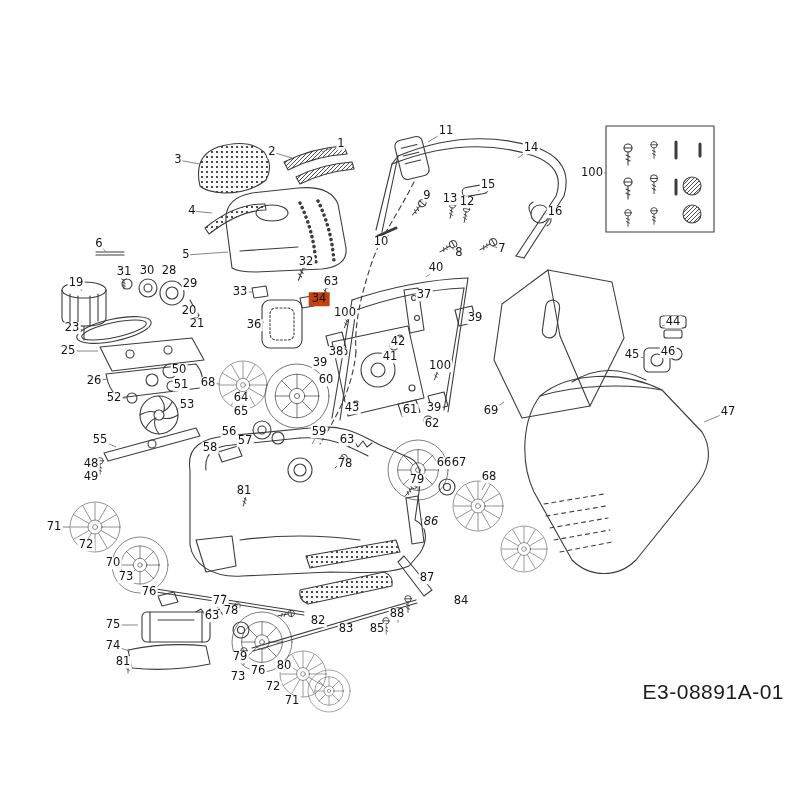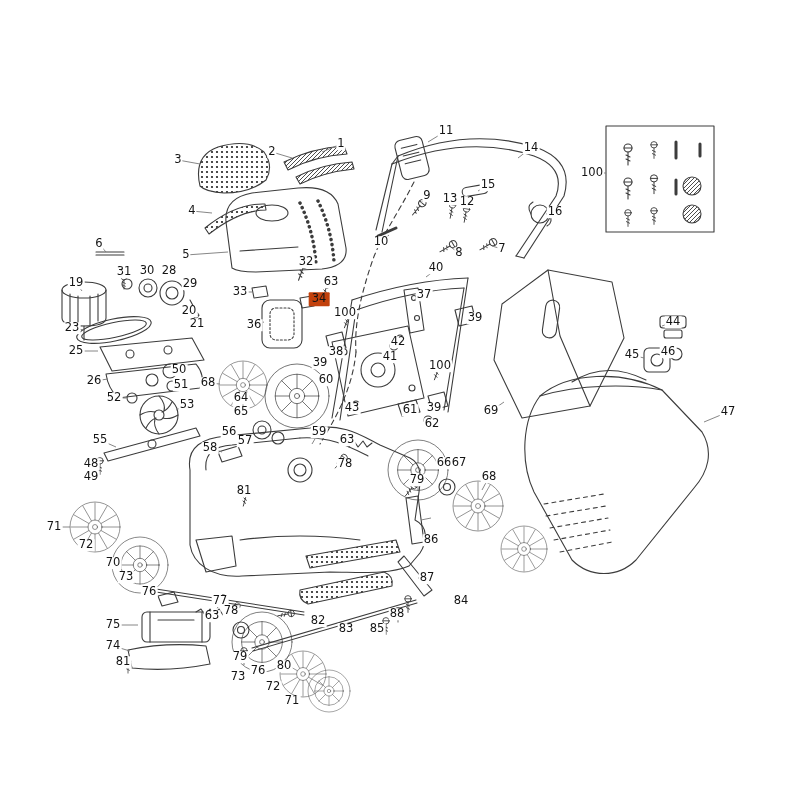--- a/index.html
+++ b/index.html
@@ -380,21 +380,21 @@
       <span class="part-label" style="left: 555px; top: 212px;">16</span>
       <span class="part-label" style="left: 592px; top: 173px;">100</span>
       <span class="part-label" style="left: 76px; top: 283px;">19</span>
       <span class="part-label" style="left: 124px; top: 272px;">31</span>
       <span class="part-label" style="left: 147px; top: 271px;">30</span>
       <span class="part-label" style="left: 169px; top: 271px;">28</span>
       <span class="part-label" style="left: 190px; top: 284px;">29</span>
       <span class="part-label" style="left: 189px; top: 311px;">20</span>
       <span class="part-label" style="left: 197px; top: 324px;">21</span>
       <span class="part-label" style="left: 72px; top: 328px;">23</span>
-      <span class="part-label" style="left: 76px; top: 351px;">25</span>
+      <span class="part-label" style="left: 68px; top: 351px;">25</span>
       <span class="part-label" style="left: 94px; top: 381px;">26</span>
       <span class="part-label" style="left: 179px; top: 370px;">50</span>
       <span class="part-label" style="left: 181px; top: 385px;">51</span>
       <span class="part-label" style="left: 114px; top: 398px;">52</span>
       <span class="part-label" style="left: 187px; top: 405px;">53</span>
       <span class="part-label" style="left: 100px; top: 440px;">55</span>
       <span class="part-label" style="left: 91px; top: 464px;">48</span>
       <span class="part-label" style="left: 91px; top: 477px;">49</span>
       <span class="part-label" style="left: 210px; top: 448px;">58</span>
       <span class="part-label" style="left: 229px; top: 432px;">56</span>
@@ -422,21 +422,21 @@
       <span class="part-label" style="left: 410px; top: 410px;">61</span>
       <span class="part-label" style="left: 432px; top: 424px;">62</span>
       <span class="part-label" style="left: 319px; top: 432px;">59</span>
       <span class="part-label" style="left: 347px; top: 440px;">63</span>
       <span class="part-label" style="left: 444px; top: 463px;">66</span>
       <span class="part-label" style="left: 459px; top: 463px;">67</span>
       <span class="part-label" style="left: 489px; top: 477px;">68</span>
       <span class="part-label" style="left: 345px; top: 464px;">78</span>
       <span class="part-label" style="left: 417px; top: 480px;">79</span>
       <span class="part-label" style="left: 244px; top: 491px;">81</span>
-      <span class="part-label" style="left: 431px; top: 540px;">86</span>
+      <span class="part-label" style="left: 431px; top: 522px; font-style: italic;">86</span>
       <span class="part-label" style="left: 427px; top: 578px;">87</span>
       <span class="part-label" style="left: 413px; top: 601px; margin-left: 48px;">84</span>
       <span class="part-label" style="left: 397px; top: 614px;">88</span>
       <span class="part-label" style="left: 377px; top: 629px;">85</span>
       <span class="part-label" style="left: 346px; top: 629px;">83</span>
       <span class="part-label" style="left: 318px; top: 621px;">82</span>
       <span class="part-label" style="left: 284px; top: 618px; margin-top: 48px;">80</span>
       <span class="part-label" style="left: 673px; top: 322px;">44</span>
       <span class="part-label" style="left: 668px; top: 352px;">46</span>
       <span class="part-label" style="left: 632px; top: 355px;">45</span>
@@ -453,14 +453,15 @@
       <span class="part-label" style="left: 212px; top: 616px;">63</span>
       <span class="part-label" style="left: 220px; top: 601px;">77</span>
       <span class="part-label" style="left: 231px; top: 611px;">78</span>
       <span class="part-label" style="left: 240px; top: 657px;">79</span>
       <span class="part-label" style="left: 238px; top: 677px;">73</span>
       <span class="part-label" style="left: 258px; top: 671px;">76</span>
       <span class="part-label" style="left: 273px; top: 687px;">72</span>
       <span class="part-label" style="left: 292px; top: 701px;">71</span>
     </div>
 
+  <div class="diagram-code">E3-08891A-01</div>
 
 </div>
 
 </body></html>

